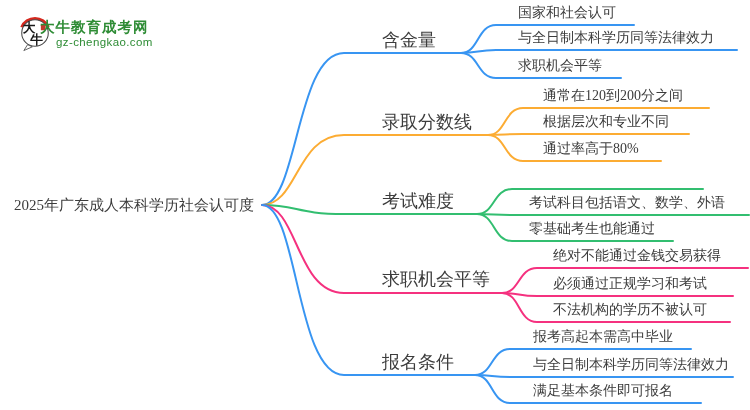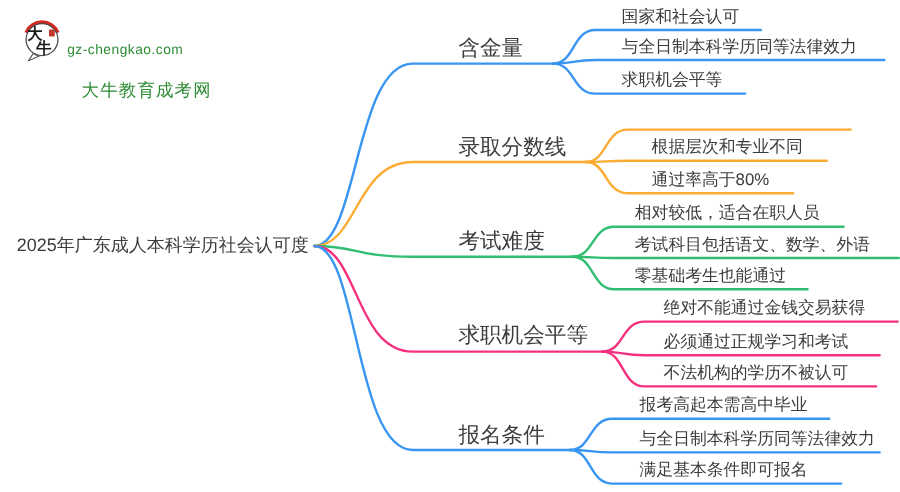--- a/index.html
+++ b/index.html
@@ -9,30 +9,30 @@
     position:relative;
   }
   .stage{position:absolute;left:0;top:0;width:750px;height:410px;}
   svg.wires{position:absolute;left:0;top:0;}
   path.wire{fill:none;stroke-width:2;stroke-linecap:round;}
   .c-blue{stroke:#3895F2;}
   .c-orange{stroke:#FCAC33;}
   .c-green{stroke:#32BE70;}
   .c-pink{stroke:#F5317F;}
 
-  .txt{position:absolute;color:#3C3C3C;white-space:nowrap;line-height:18px;}
+  .txt{position:absolute;color:#3C3C3C;white-space:nowrap;line-height:18px;font-family:Liberation Serif, serif;}
   .center-label{font-size:15px;top:196px;left:14px;letter-spacing:0;}
   .branch-label{font-size:18px;left:382px;}
   .leaf{font-size:14px;}
 
   
   .logo{position:absolute;left:18px;top:14px;width:170px;height:52px;cursor:pointer;}
   .logo-icon{position:absolute;left:0;top:0;}
-  .logo-title{position:absolute;left:50px;top:4px;font-size:14.5px;font-weight:normal;
-    color:#2E8C35;letter-spacing:1px;margin-top:48px;}
+  .logo-title{position:absolute;left:22px;top:4px;font-size:14.5px;font-weight:bold;
+    color:#2E8C35;letter-spacing:1px;}
   .logo-sub{position:absolute;left:38px;top:22px;font-size:11.5px;font-weight:normal;
     color:#2E8C35;letter-spacing:0.4px;}
 </style>
 </head>
 <body>
 
 <div class="stage">
 
   <svg class="wires" width="750" height="410" viewBox="0 0 750 410">
 
@@ -81,24 +81,24 @@
   <div class="txt branch-label" style="top:31px">含金量</div>
   <div class="txt branch-label" style="top:113px">录取分数线</div>
   <div class="txt branch-label" style="top:192px">考试难度</div>
   <div class="txt branch-label" style="top:270px">求职机会平等</div>
   <div class="txt branch-label" style="top:353px">报名条件</div>
 
   <div class="txt leaf" style="left:518px;top:4px">国家和社会认可</div>
   <div class="txt leaf" style="left:518px;top:29px">与全日制本科学历同等法律效力</div>
   <div class="txt leaf" style="left:518px;top:57px">求职机会平等</div>
 
+  <div class="txt leaf" style="left:543px;top:87px">通常在120到200分之间</div>
   <div class="txt leaf" style="left:543px;top:113px">根据层次和专业不同</div>
   <div class="txt leaf" style="left:543px;top:140px">通过率高于80%</div>
 
-  <div class="txt leaf" style="left:529px;top:168px">相对较低，适合在职人员</div>
   <div class="txt leaf" style="left:529px;top:194px">考试科目包括语文、数学、外语</div>
   <div class="txt leaf" style="left:529px;top:220px">零基础考生也能通过</div>
 
   <div class="txt leaf" style="left:553px;top:247px">绝对不能通过金钱交易获得</div>
   <div class="txt leaf" style="left:553px;top:275px">必须通过正规学习和考试</div>
   <div class="txt leaf" style="left:553px;top:301px">不法机构的学历不被认可</div>
 
   <div class="txt leaf" style="left:533px;top:328px">报考高起本需高中毕业</div>
   <div class="txt leaf" style="left:533px;top:356px">与全日制本科学历同等法律效力</div>
   <div class="txt leaf" style="left:533px;top:382px">满足基本条件即可报名</div>

